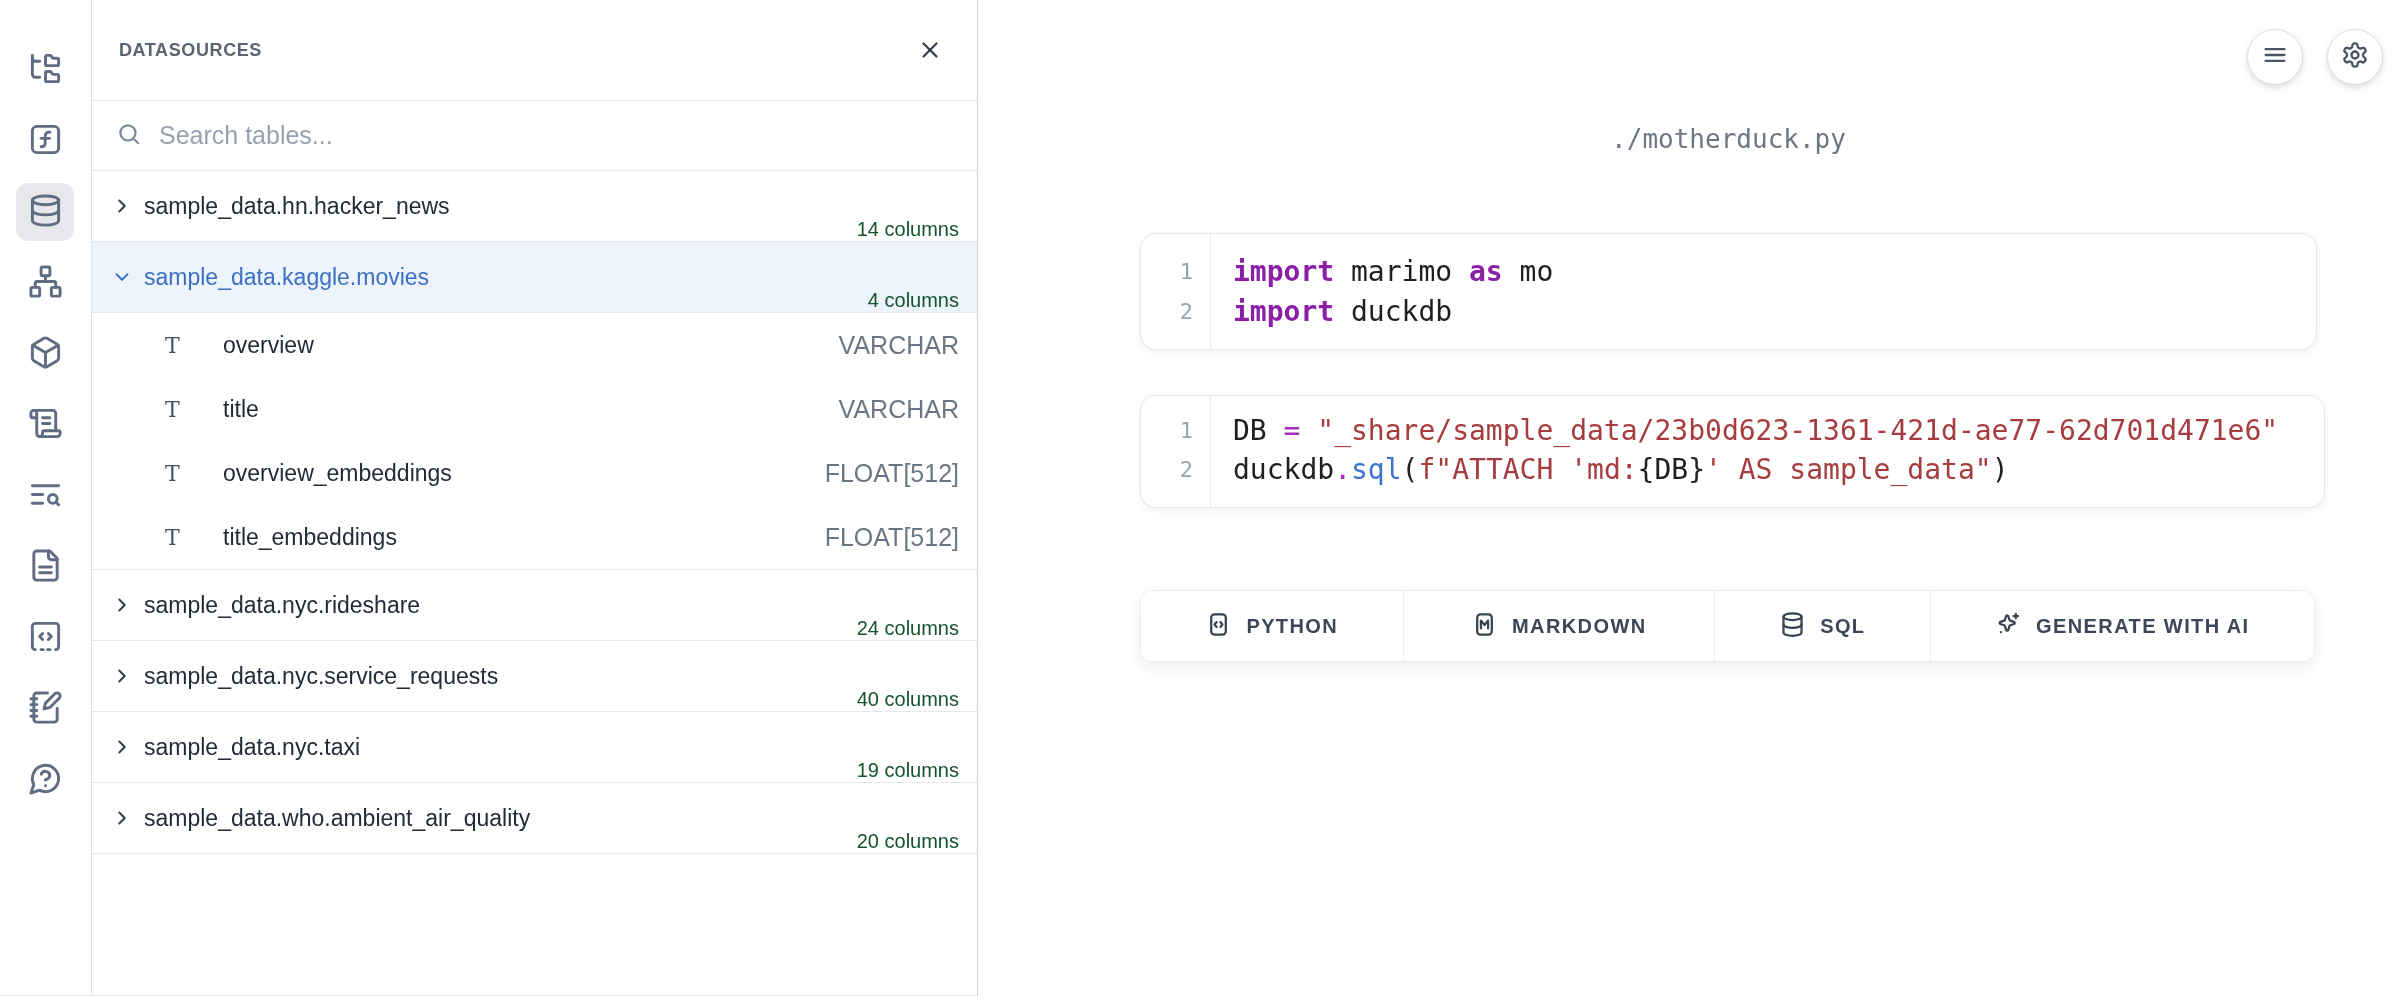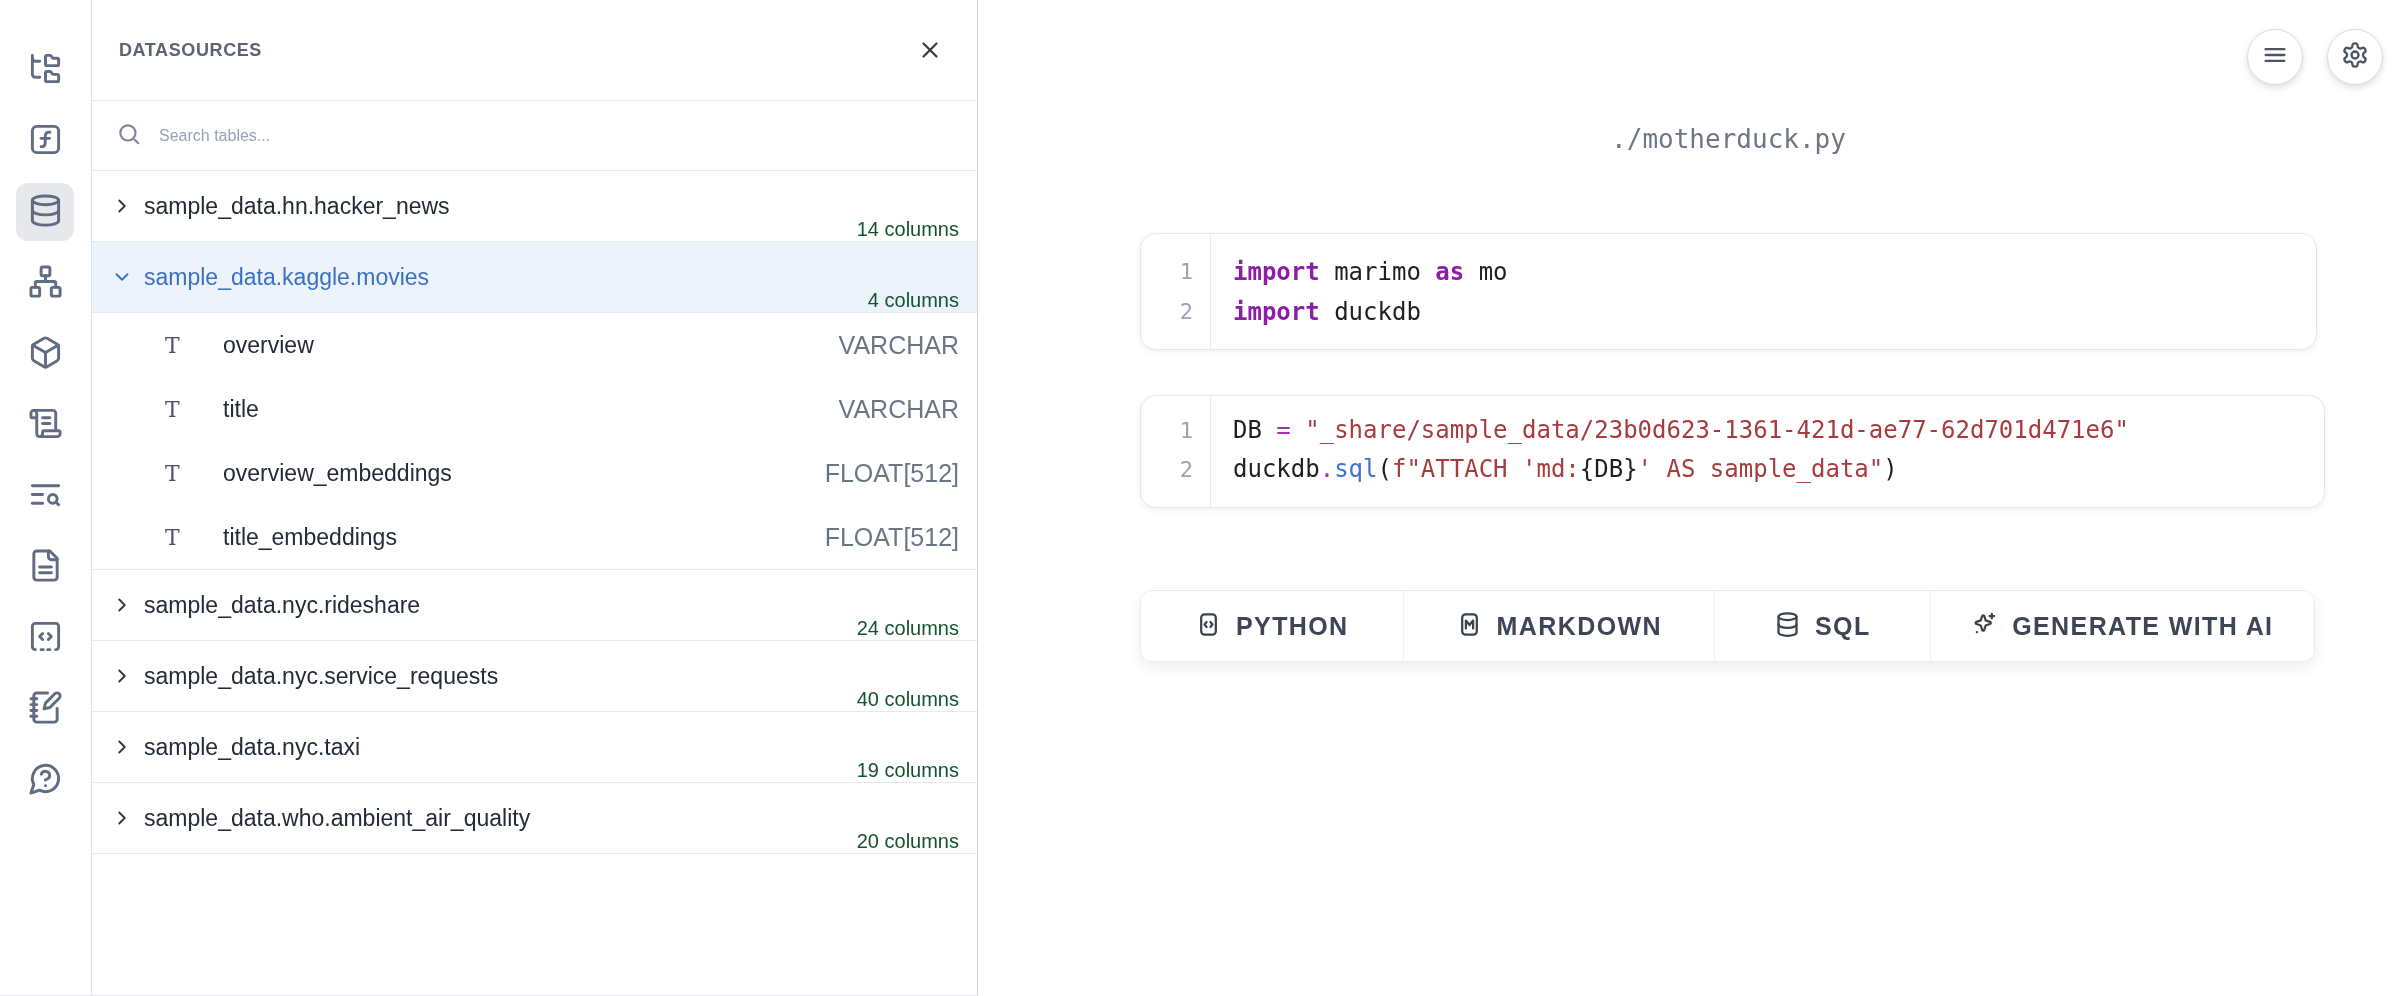--- a/index.html
+++ b/index.html
@@ -15,21 +15,21 @@
   .side-btn svg { width:35px; height:35px; }
 
   
   .panel { position:absolute; left:92px; top:0; width:886px; height:996px; background:#fff;
            border-right:1px solid #ccd3da; border-bottom:1px solid #e5e7eb; }
   .panel-header { height:101px; display:flex; align-items:center; padding:0 30px 0 27px; border-bottom:1px solid #e6e9ec; }
   .panel-title { font-size:18px; font-weight:bold; color:#5b6470; letter-spacing:.6px; }
   .panel-close { margin-left:auto; width:34px; height:34px; display:flex; align-items:center; justify-content:center; color:#343c49; cursor:pointer; }
   .search-row { height:70px; display:flex; align-items:center; padding:0 20px 0 24px; border-bottom:1px solid #e6e9ec; }
   .search-row svg { width:26px; height:26px; color:#7d8798; flex:0 0 auto; }
-  .search-input { border:0; outline:0; flex:1; margin-left:17px; font-size:16px; color:#333c4a; font-family:"Liberation Sans",sans-serif; background:transparent; }
+  .search-input { border:0; outline:0; flex:1; margin-left:17px; font-size:25px; color:#333c4a; font-family:"Liberation Sans",sans-serif; background:transparent; }
   .search-input::placeholder { color:#98a1b0; }
 
   .t-row { height:71px; display:flex; align-items:center; padding:0 18px 0 19px; border-bottom:1px solid #e6e9ec; cursor:pointer; background:#fff; }
   .t-row .chev { width:22px; height:22px; color:#2f3744; flex:0 0 auto; margin-right:11px; }
   .t-name { font-size:23px; color:#222b38; }
   .t-meta { margin-left:auto; font-size:20px; color:#14532d;margin-top:46px; }
   .t-row.selected { background:#edf3fb; }
   .t-row.selected .chev { color:#3b70c4; }
   .t-row.selected .t-name { color:#3b70c4; }
 
@@ -50,40 +50,40 @@
 
   .nb-title { position:absolute; left:162px; top:124px; width:1177px; text-align:center;
               font-family:"DejaVu Sans Mono", monospace; font-size:26px; color:#6e7682; }
 
   .cell { position:absolute; left:162px; background:#fff; border:1px solid #e4e7eb; border-radius:16px;
           box-shadow:0 2px 6px rgba(30,41,59,.07); display:flex; overflow:hidden; cursor:text; }
   .cell-1 { top:233px; width:1177px; height:117px; }
   .cell-2 { top:395px; width:1185px; height:113px; }
   .gutter { width:70px; border-right:1px solid #e8eaee; text-align:right; color:#9ba3ad;
             font-family:"DejaVu Sans Mono", monospace; font-size:22px; padding-right:17px; }
-  .codebox { flex:1; padding-left:22px; font-family:"DejaVu Sans Mono", monospace; font-size:24px; color:#1f1f1f; }
+  .codebox { flex:1; padding-left:22px; font-family:"DejaVu Sans Mono", monospace; font-size:28px; color:#1f1f1f; }
   .cell-1 .gutter, .cell-1 .codebox { padding-top:18px; }
   .cell-2 .gutter, .cell-2 .codebox { padding-top:15px; }
   .cell-1 .ln, .cell-1 .code-line { line-height:40px; }
   .cell-2 .ln, .cell-2 .code-line { line-height:39px; }
   .code-line { white-space:pre; }
   .tok.kw { color:#8c1fa8; font-weight:bold; }
   .tok.op { color:#a22fb8; }
   .tok.fn { color:#3e73d0; }
   .tok.str { color:#a63c3e; }
   .tok.pl { color:#1f1f1f; }
 
   .add-row { position:absolute; left:162px; top:590px; width:1175px; height:72px; background:#fff;
              border:1px solid #e7eaef; border-radius:12px; box-shadow:0 6px 14px rgba(15,23,42,.07);
              display:flex; align-items:stretch; overflow:hidden; }
   .add-btn { display:flex; align-items:center; justify-content:center; gap:14px; border-right:1px solid #eceff3;
              color:#3c4657; cursor:pointer; background:#fff; }
   .add-btn:last-child { border-right:0; }
   .add-btn svg { width:27px; height:27px; color:#39424f; }
-  .add-label { font-size:25px; font-weight:bold; letter-spacing:1.4px; }
+  .add-label { font-size:20px; font-weight:bold; letter-spacing:1.4px; }
   .w-python { width:263px; } .w-markdown { width:312px; } .w-sql { width:216px; } .w-ai { width:384px; }
 </style>
 </head>
 <body>
 
 <div class="app">
 
   <div class="rail">
     <div class="side-btn" style="top:41px">
       <span><svg viewBox="0 0 24 24" fill="none" stroke="currentColor" stroke-width="2" stroke-linecap="round" stroke-linejoin="round" width="35" height="35">

